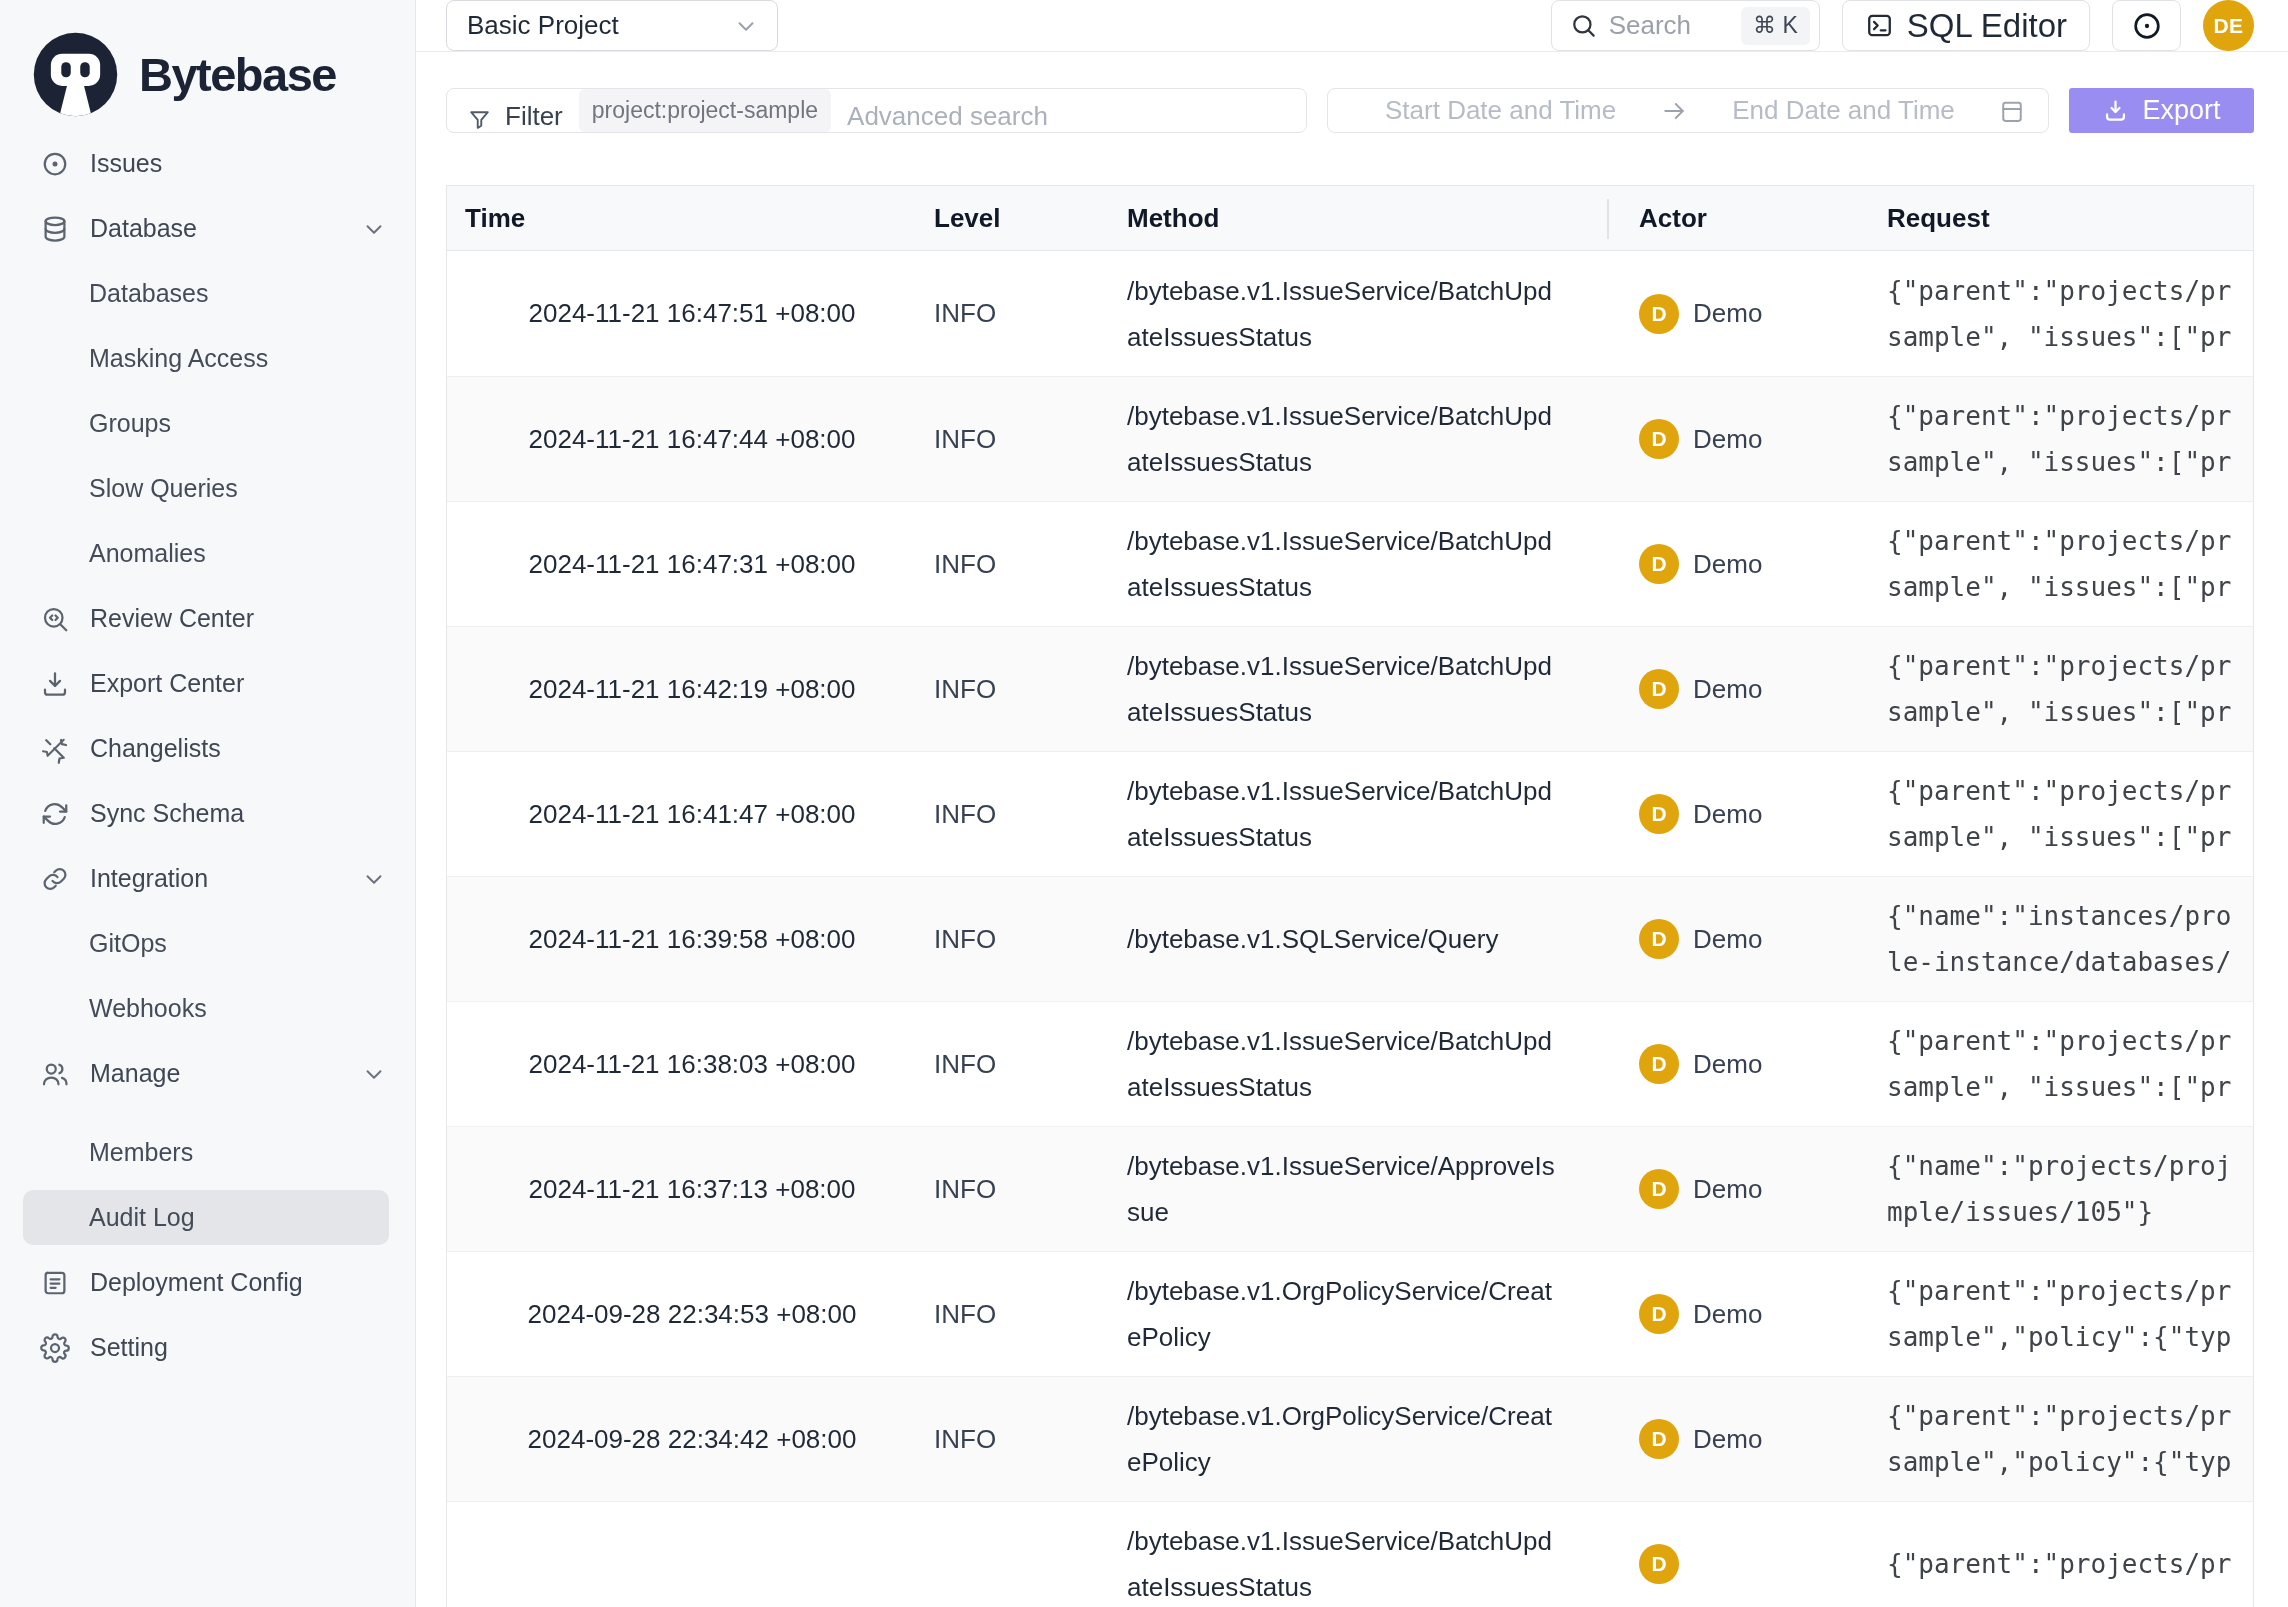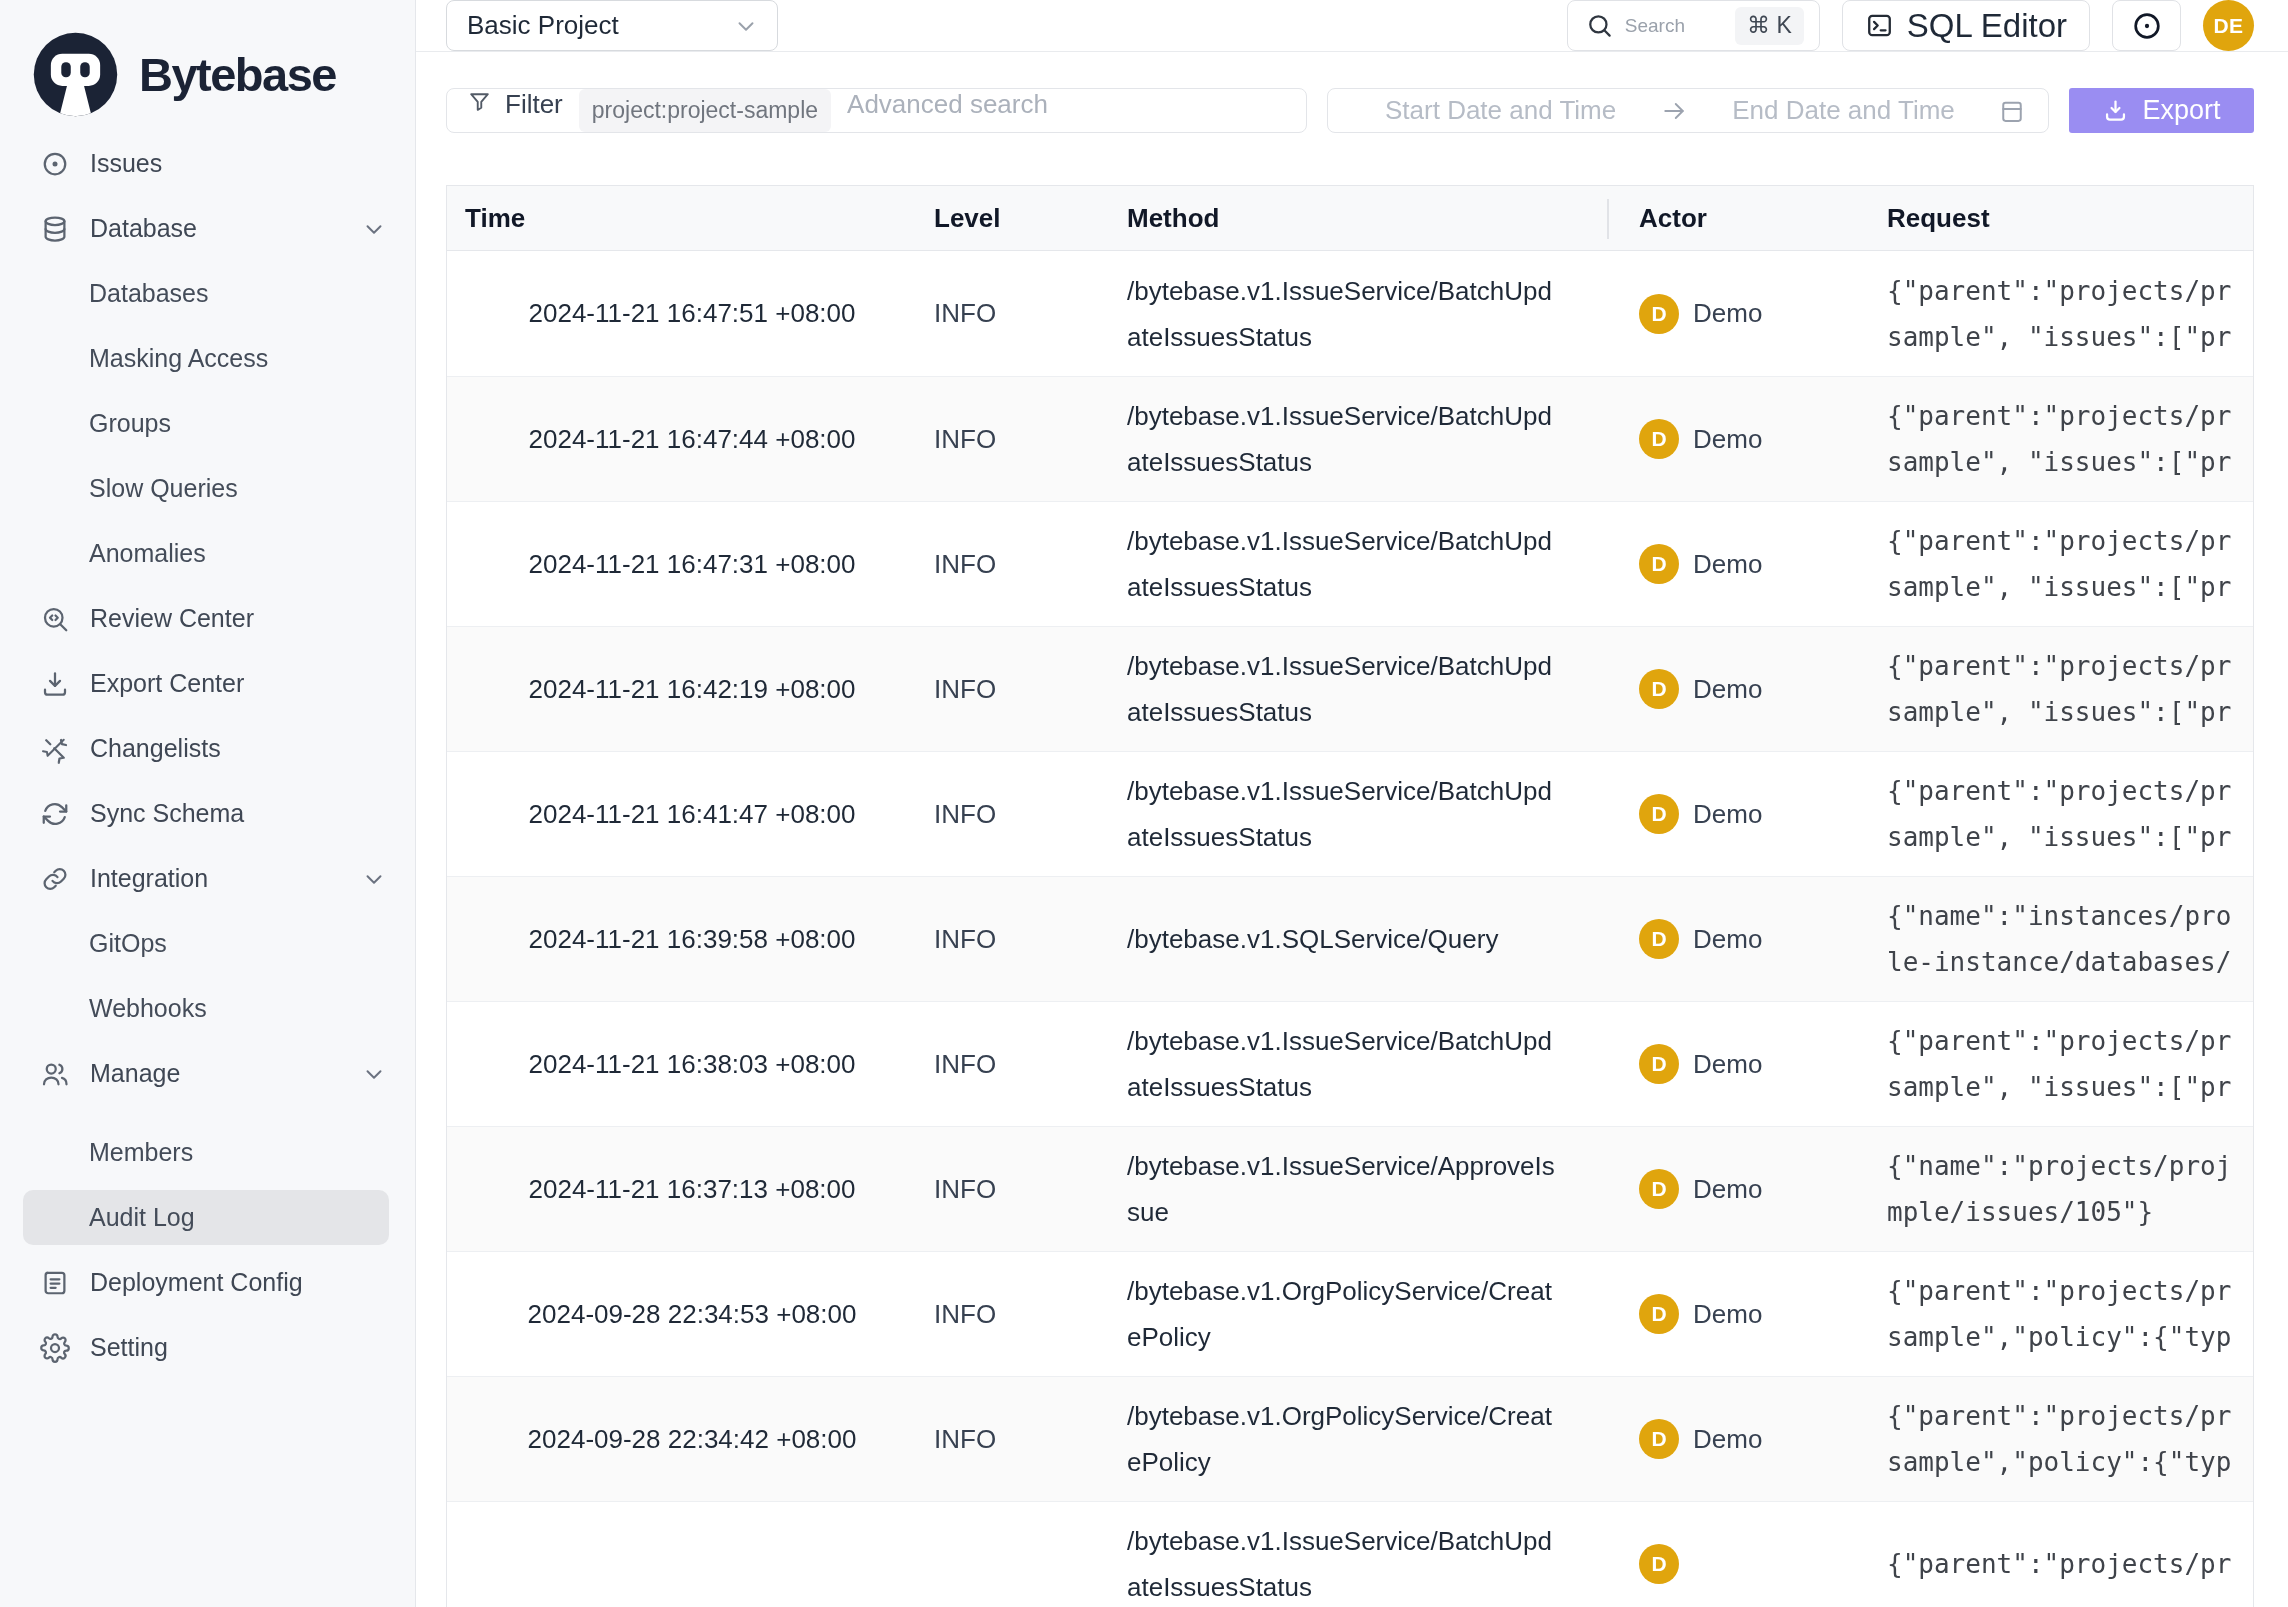--- a/index.html
+++ b/index.html
@@ -25,32 +25,32 @@
   
   .main { flex: 1; min-width: 0; display: flex; flex-direction: column; }
 
   .topbar { height: 95px; border-bottom: 1px solid #e9ebee; display: flex; align-items: center; padding: 0 35px 0 30px; }
   .proj-select { width: 332px; height: 51px; border: 1px solid #d7dade; border-radius: 8px; background: #fff; display: flex; align-items: center; padding: 0 18px 0 20px; cursor: pointer; }
   .proj-select .ps-label { font-size: 26px; color: #1f2937; flex: 1; }
   .proj-select .chev { width: 26px; height: 26px; color: #9aa1ab; }
   .topbar-right { margin-left: auto; display: flex; align-items: center; gap: 22px; }
   .search-btn { height: 51px; border: 1px solid #e0e2e6; border-radius: 8px; background: #fff; display: flex; align-items: center; padding: 0 9px 0 18px; cursor: pointer; min-width: 253px; }
   .search-btn .sicon { width: 27px; height: 27px; color: #2f3640; margin-right: 12px; }
-  .search-btn .stext { font-size: 19px; color: #9aa1ab; margin-right: 50px; }
+  .search-btn .stext { font-size: 26px; color: #9aa1ab; margin-right: 50px; }
   .kbd { background: #f3f4f6; border-radius: 6px; height: 38px; display: flex; align-items: center; padding: 0 12px; font-size: 23px; color: #3f4753; }
   .sql-btn { height: 51px; border: 1px solid #e0e2e6; border-radius: 8px; background: #fff; display: flex; align-items: center; gap: 13px; padding: 0 22px; cursor: pointer; }
   .sql-btn .ticon { width: 29px; height: 29px; color: #242b35; }
   .sql-btn .tlabel { font-size: 33px; color: #1f2937; }
   .dot-btn { width: 69px; height: 51px; border: 1px solid #e0e2e6; border-radius: 8px; background: #fff; display: flex; align-items: center; justify-content: center; cursor: pointer; color: #111827; }
   .dot-btn svg { width: 32px; height: 32px; }
   .avatar { width: 51px; height: 51px; border-radius: 50%; background: #e0a50d; color: #fff; font-weight: 700; font-size: 21px; display: flex; align-items: center; justify-content: center; cursor: pointer; letter-spacing: 0.5px; }
 
   
   .filter-row { display: flex; gap: 20px; margin: 36px 35px 0 30px; height: 59px; }
-  .filter-box { flex: 1; border: 1px solid #e3e5e9; border-radius: 8px; display: flex; align-items: flex-start; padding: 0 16px; background: #fff; cursor: text; }
+  .filter-box { flex: 1; border: 1px solid #e3e5e9; border-radius: 8px; display: flex; align-items: flex-end; padding: 0 16px; background: #fff; cursor: text; }
   .filter-box .ficon { width: 25px; height: 25px; color: #525a66; margin: 0 13px 0 4px; }
   .filter-box .flabel { font-size: 26px; color: #374151; margin-right: 16px; }
   .chip { background: #f4f4f6; border-radius: 6px; padding: 8px 13px; font-size: 23px; color: #70757e; cursor: pointer; }
   .adv-ph { font-size: 26px; color: #abb1bb; margin-left: 16px; }
   .date-box { width: 722px; border: 1px solid #e3e5e9; border-radius: 8px; background: #fff; display: flex; align-items: center; padding: 0 22px 0 57px; cursor: pointer; }
   .date-ph { font-size: 26px; color: #b6bcc6; }
   .date-arrow { width: 28px; height: 28px; color: #9ca3af; margin: 0 44px; }
   .cal-icon { width: 28px; height: 28px; color: #9ca3af; margin-left: auto; }
   .export-btn { width: 185px; background: #9a8df2; border: none; border-radius: 3px; color: #fff; display: flex; align-items: center; justify-content: center; gap: 13px; cursor: pointer; }
   .export-btn .dicon { width: 27px; height: 27px; }

